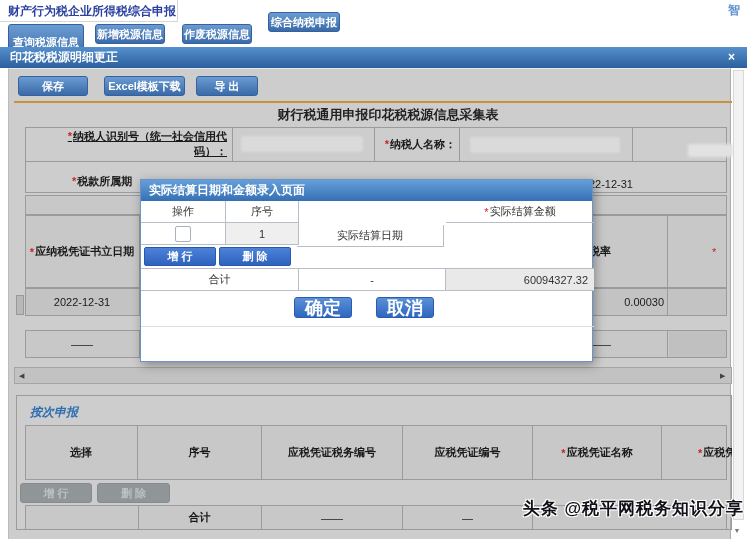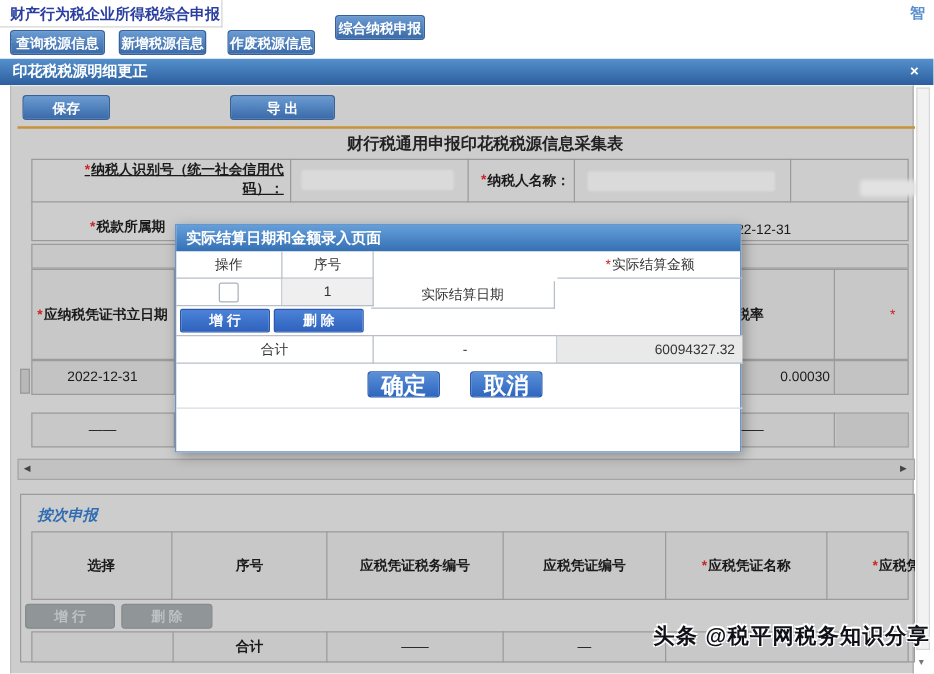--- a/index.html
+++ b/index.html
@@ -62,34 +62,35 @@
   .chk{width:14px;height:14px;border:1px solid #a9b2bc;background:#fff;border-radius:2px;cursor:pointer;}
 </style>
 </head>
 <body>
 
 <div class="screen">
 
   <div class="abs win-title" style="left:0;top:0;width:178px;height:22px;">财产行为税企业所得税综合申报套餐</div>
   <div class="abs corner-partial" style="right:0;top:2px;width:19px;height:16px;">智慧</div>
 
-  <div class="abs btn-tab hcenter" style="left:8px;top:24px;width:76px;height:20px;">查询税源信息</div>
+  <div class="abs btn-tab hcenter" style="left:8px;top:24px;width:76px;height:36px;">查询税源信息</div>
   <div class="abs btn-tab hcenter" style="left:95px;top:24px;width:70px;height:20px;">新增税源信息</div>
   <div class="abs btn-tab hcenter" style="left:182px;top:24px;width:70px;height:20px;">作废税源信息</div>
   <div class="abs btn-tab hcenter" style="left:268px;top:12px;width:72px;height:20px;">综合纳税申报</div>
 
   <div class="abs blue-bar" style="left:0;top:47px;width:747px;height:21px;">
     <span>印花税税源明细更正</span>
   </div>
   <div class="abs close-x" style="left:728px;top:47px;width:14px;height:21px;">×</div>
 
   <div class="abs panel" style="left:8px;top:68px;width:723px;height:471px;"></div>
 
   <div class="abs btn-blue hcenter" style="left:18px;top:76px;width:70px;height:20px;">保存</div>
-  <div class="abs btn-blue hcenter" style="left:184px;top:76px;width:84px;height:20px;">导 出</div>
+  <div class="abs btn-blue hcenter" style="left:104px;top:76px;width:81px;height:20px;">Excel模板下载</div>
+  <div class="abs btn-blue hcenter" style="left:196px;top:76px;width:62px;height:20px;">导 出</div>
   <div class="abs orange-line" style="left:14px;top:101px;width:718px;"></div>
 
   <div class="abs sheet-title" style="left:25px;top:106px;width:726px;height:16px;">财行税通用申报印花税税源信息采集表</div>
 
   <div class="abs boxline" style="left:25px;top:127px;width:702px;height:66px;"></div>
 
   <div class="abs cell right" style="left:25px;top:127px;width:208px;height:35px;text-decoration:underline;">
     <div style="width:176px;text-align:right;line-height:15px;padding-right:5px;font-weight:bold;">
       <span class="req">*</span><span>纳税人识别号（统一社会信用代码）：</span>
     </div>

